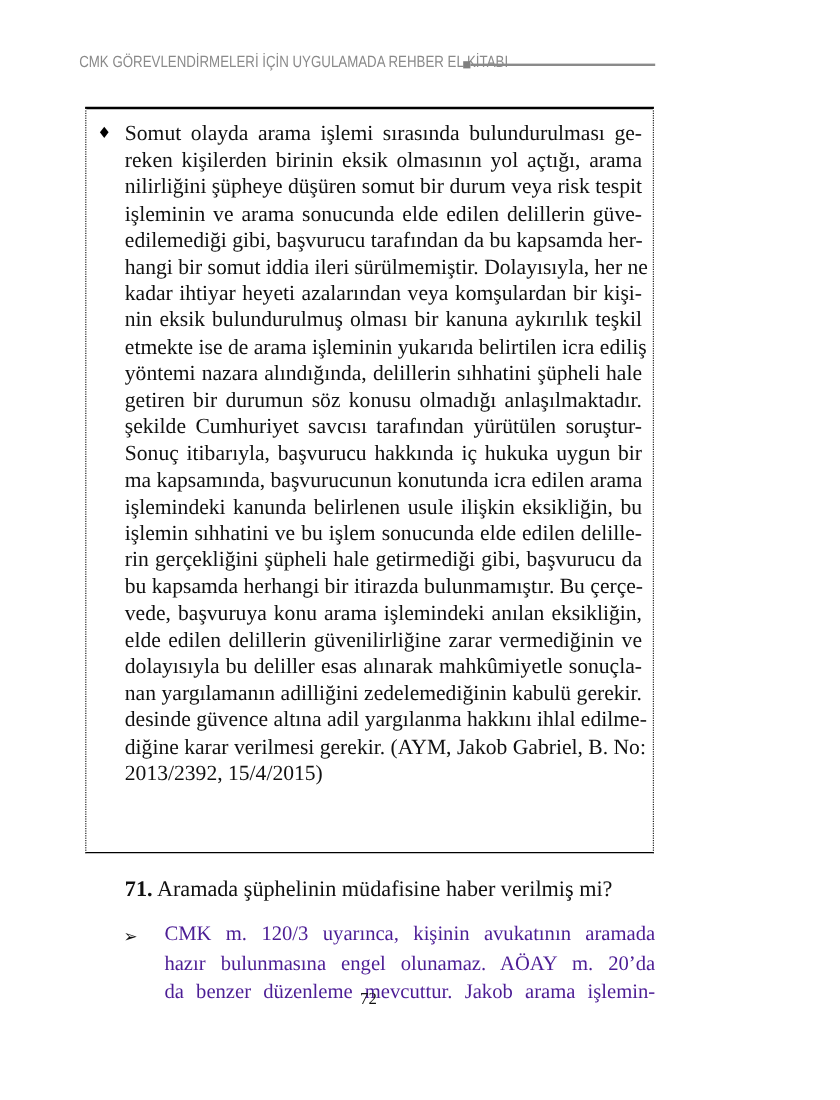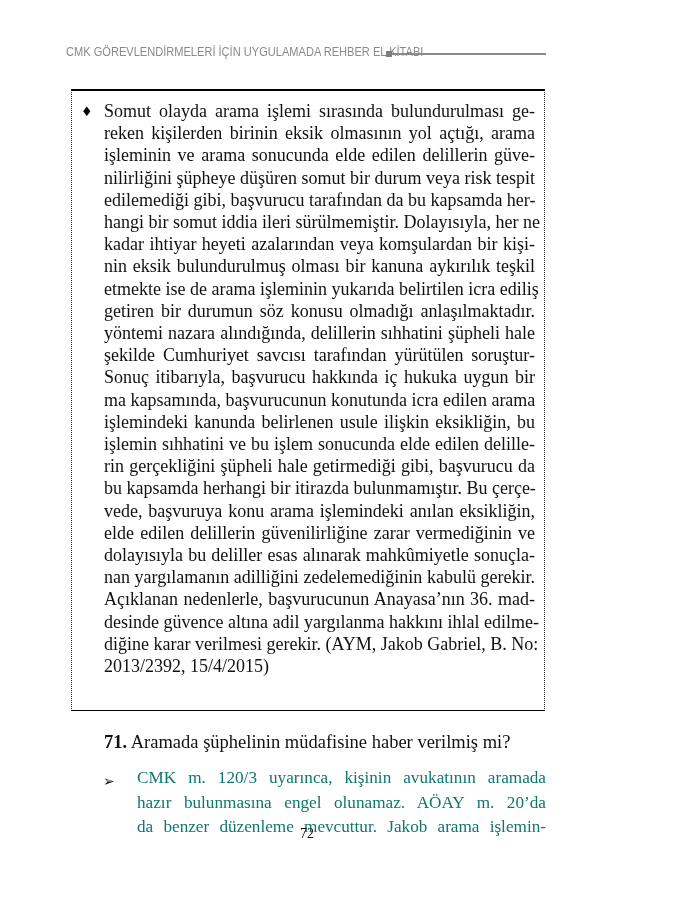--- a/index.html
+++ b/index.html
@@ -11,57 +11,56 @@
          border-top:2.5px solid #000; border-bottom:1.5px solid #000;
          border-left:1.5px dotted #222; border-right:1.5px dotted #222; }
   .bullet { position:absolute; left:9px; top:13px; font-family:"DejaVu Sans", sans-serif; font-size:13px; color:#000; }
   .box-text { position:absolute; left:32px; top:9px; width:431px; font-family:"Liberation Serif", serif; font-size:18px; line-height:22.2px; color:#111; text-align:justify; }
   .box-text .line { display:block; text-align:justify; text-align-last:justify; white-space:nowrap; }
   .box-text .line.last { text-align-last:left; }
   .cite { }
   .question { position:absolute; left:104px; top:732px; font-family:"Liberation Serif", serif; font-size:18.5px; color:#111; white-space:nowrap; }
   .question b { font-weight:bold;margin-top:36px; }
   .arrow { position:absolute; left:103px; top:773px; font-family:"DejaVu Sans", sans-serif; font-size:14px; color:#111; }
-  .answer { position:absolute; left:137px; top:766px; width:409px; font-family:"Liberation Serif", serif; font-size:17.2px; line-height:24.5px; color:#0f766e; }
+  .answer { position:absolute; left:137px; top:766px; width:409px; font-family:"Liberation Serif", serif; font-size:17.2px; line-height:24.5px; color:#4c1d95; }
   .answer .line { display:block; text-align:justify; text-align-last:justify; white-space:nowrap; }
   .page-num { position:absolute; left:300px; top:826px; font-family:"Liberation Serif", serif; font-size:14px; color:#111; }
 </style>
 </head>
 <body>
 
 <div class="running-head">CMK GÖREVLENDİRMELERİ İÇİN UYGULAMADA REHBER EL KİTABI</div>
 <div class="head-marker"></div>
 <div class="head-rule"></div>
 
 <div class="box">
   <span class="bullet">♦</span>
   <div class="box-text">
     <span class="line">Somut olayda arama işlemi sırasında bulundurulması ge-</span>
     <span class="line">reken kişilerden birinin eksik olmasının yol açtığı, arama</span>
+    <span class="line">nilirliğini şüpheye düşüren somut bir durum veya risk tespit</span>
     <span class="line">işleminin ve arama sonucunda elde edilen delillerin güve-</span>
-    <span class="line">nilirliğini şüpheye düşüren somut bir durum veya risk tespit</span>
     <span class="line">edilemediği gibi, başvurucu tarafından da bu kapsamda her-</span>
     <span class="line">hangi bir somut iddia ileri sürülmemiştir. Dolayısıyla, her ne</span>
     <span class="line">kadar ihtiyar heyeti azalarından veya komşulardan bir kişi-</span>
     <span class="line">nin eksik bulundurulmuş olması bir kanuna aykırılık teşkil</span>
     <span class="line">etmekte ise de arama işleminin yukarıda belirtilen icra ediliş</span>
+    <span class="line">yöntemi nazara alındığında, delillerin sıhhatini şüpheli hale</span>
     <span class="line">getiren bir durumun söz konusu olmadığı anlaşılmaktadır.</span>
-    <span class="line">yöntemi nazara alındığında, delillerin sıhhatini şüpheli hale</span>
     <span class="line">şekilde Cumhuriyet savcısı tarafından yürütülen soruştur-</span>
     <span class="line">Sonuç itibarıyla, başvurucu hakkında iç hukuka uygun bir</span>
     <span class="line">ma kapsamında, başvurucunun konutunda icra edilen arama</span>
     <span class="line">işlemindeki kanunda belirlenen usule ilişkin eksikliğin, bu</span>
     <span class="line">işlemin sıhhatini ve bu işlem sonucunda elde edilen delille-</span>
     <span class="line">rin gerçekliğini şüpheli hale getirmediği gibi, başvurucu da</span>
     <span class="line">bu kapsamda herhangi bir itirazda bulunmamıştır. Bu çerçe-</span>
     <span class="line">vede, başvuruya konu arama işlemindeki anılan eksikliğin,</span>
     <span class="line">elde edilen delillerin güvenilirliğine zarar vermediğinin ve</span>
     <span class="line">dolayısıyla bu deliller esas alınarak mahkûmiyetle sonuçla-</span>
     <span class="line">nan yargılamanın adilliğini zedelemediğinin kabulü gerekir.</span>
-    <span class="line">Açıklanan nedenlerle, başvurucunun Anayasa’nın 36. mad-</span>
     <span class="line">desinde güvence altına adil yargılanma hakkını ihlal edilme-</span>
     <span class="line"><span>diğine karar verilmesi gerekir. </span><span class="cite">(AYM, Jakob Gabriel, B. No:</span></span>
     <span class="line last cite">2013/2392, 15/4/2015)</span>
   </div>
 </div>
 
 <div class="question"><b>71.</b><span> Aramada şüphelinin müdafisine haber verilmiş mi?</span></div>
 
 <span class="arrow">➢</span>
 <div class="answer">

